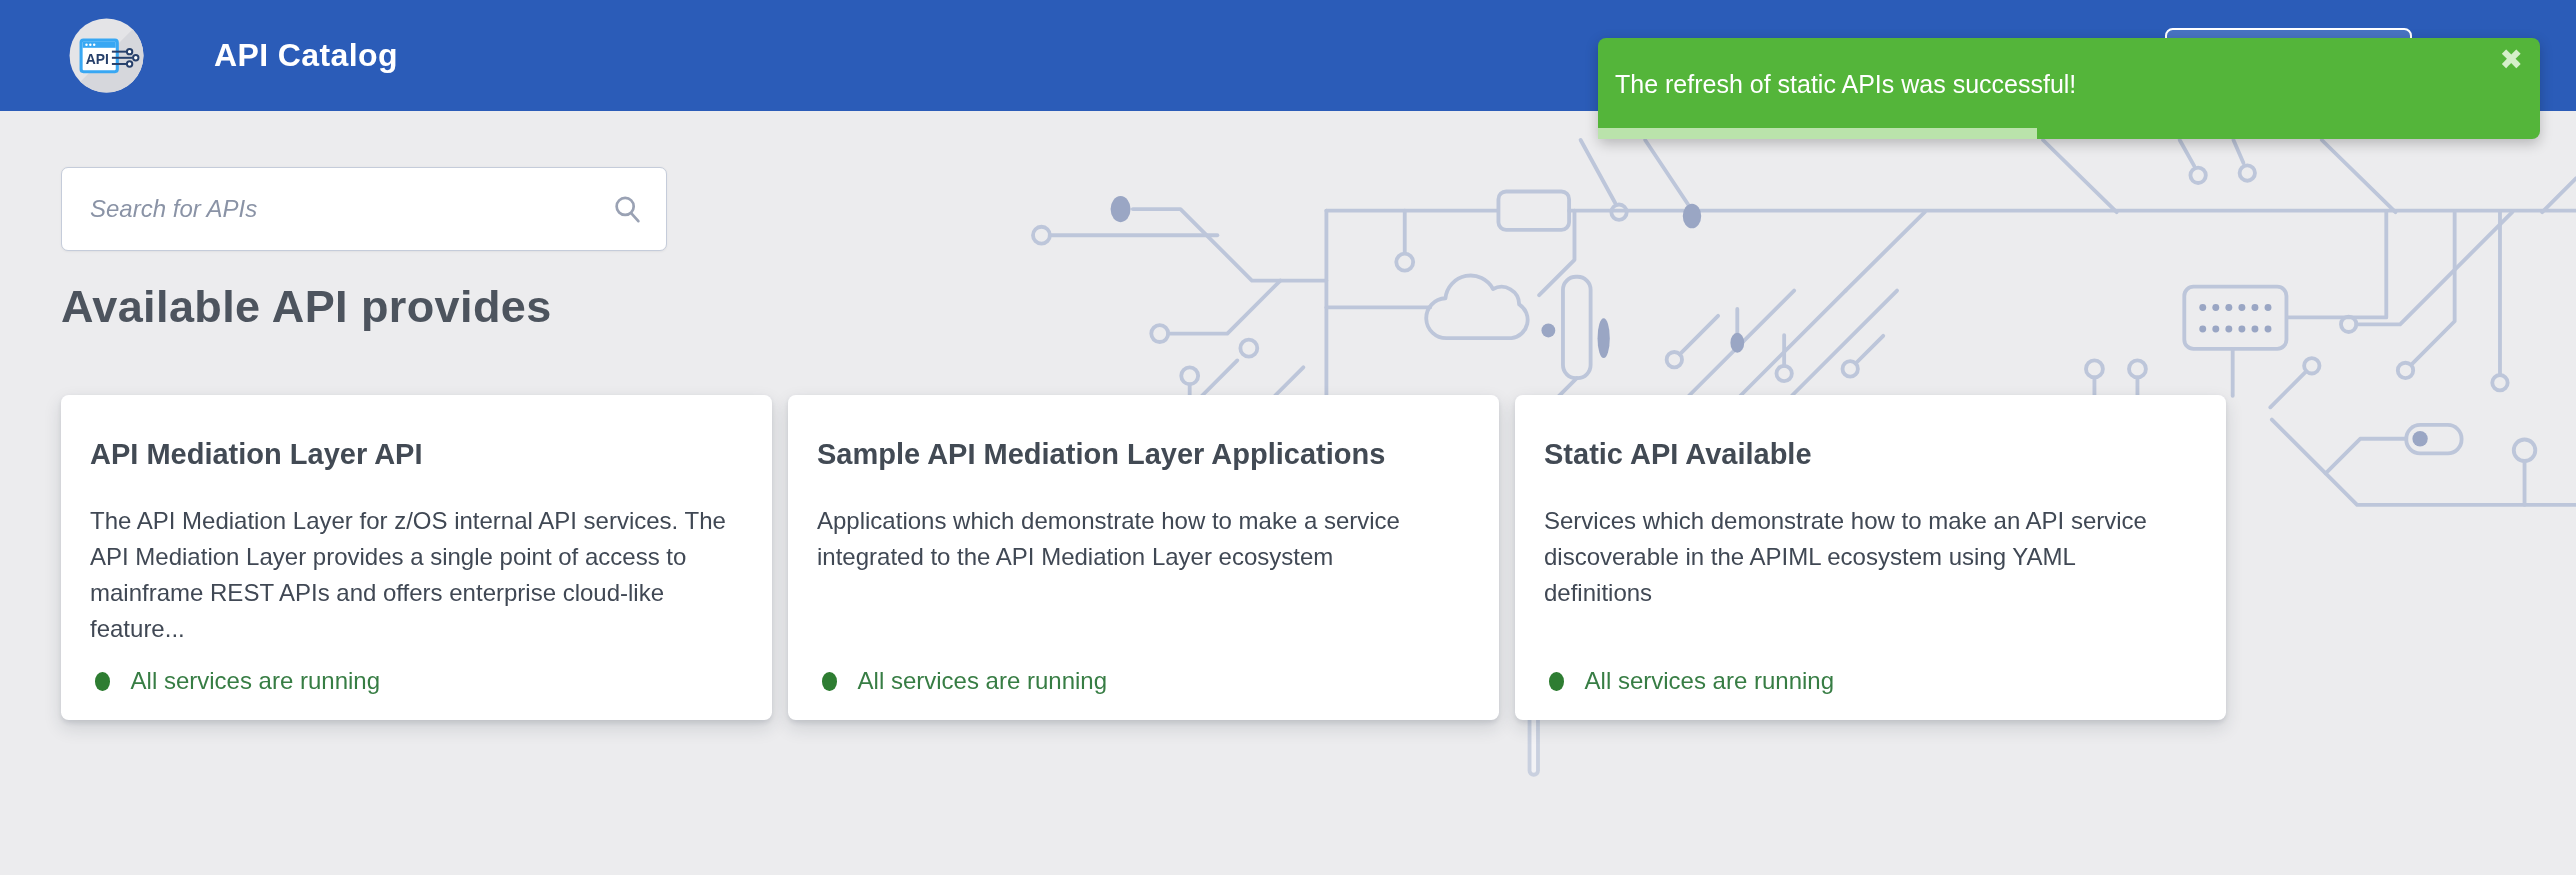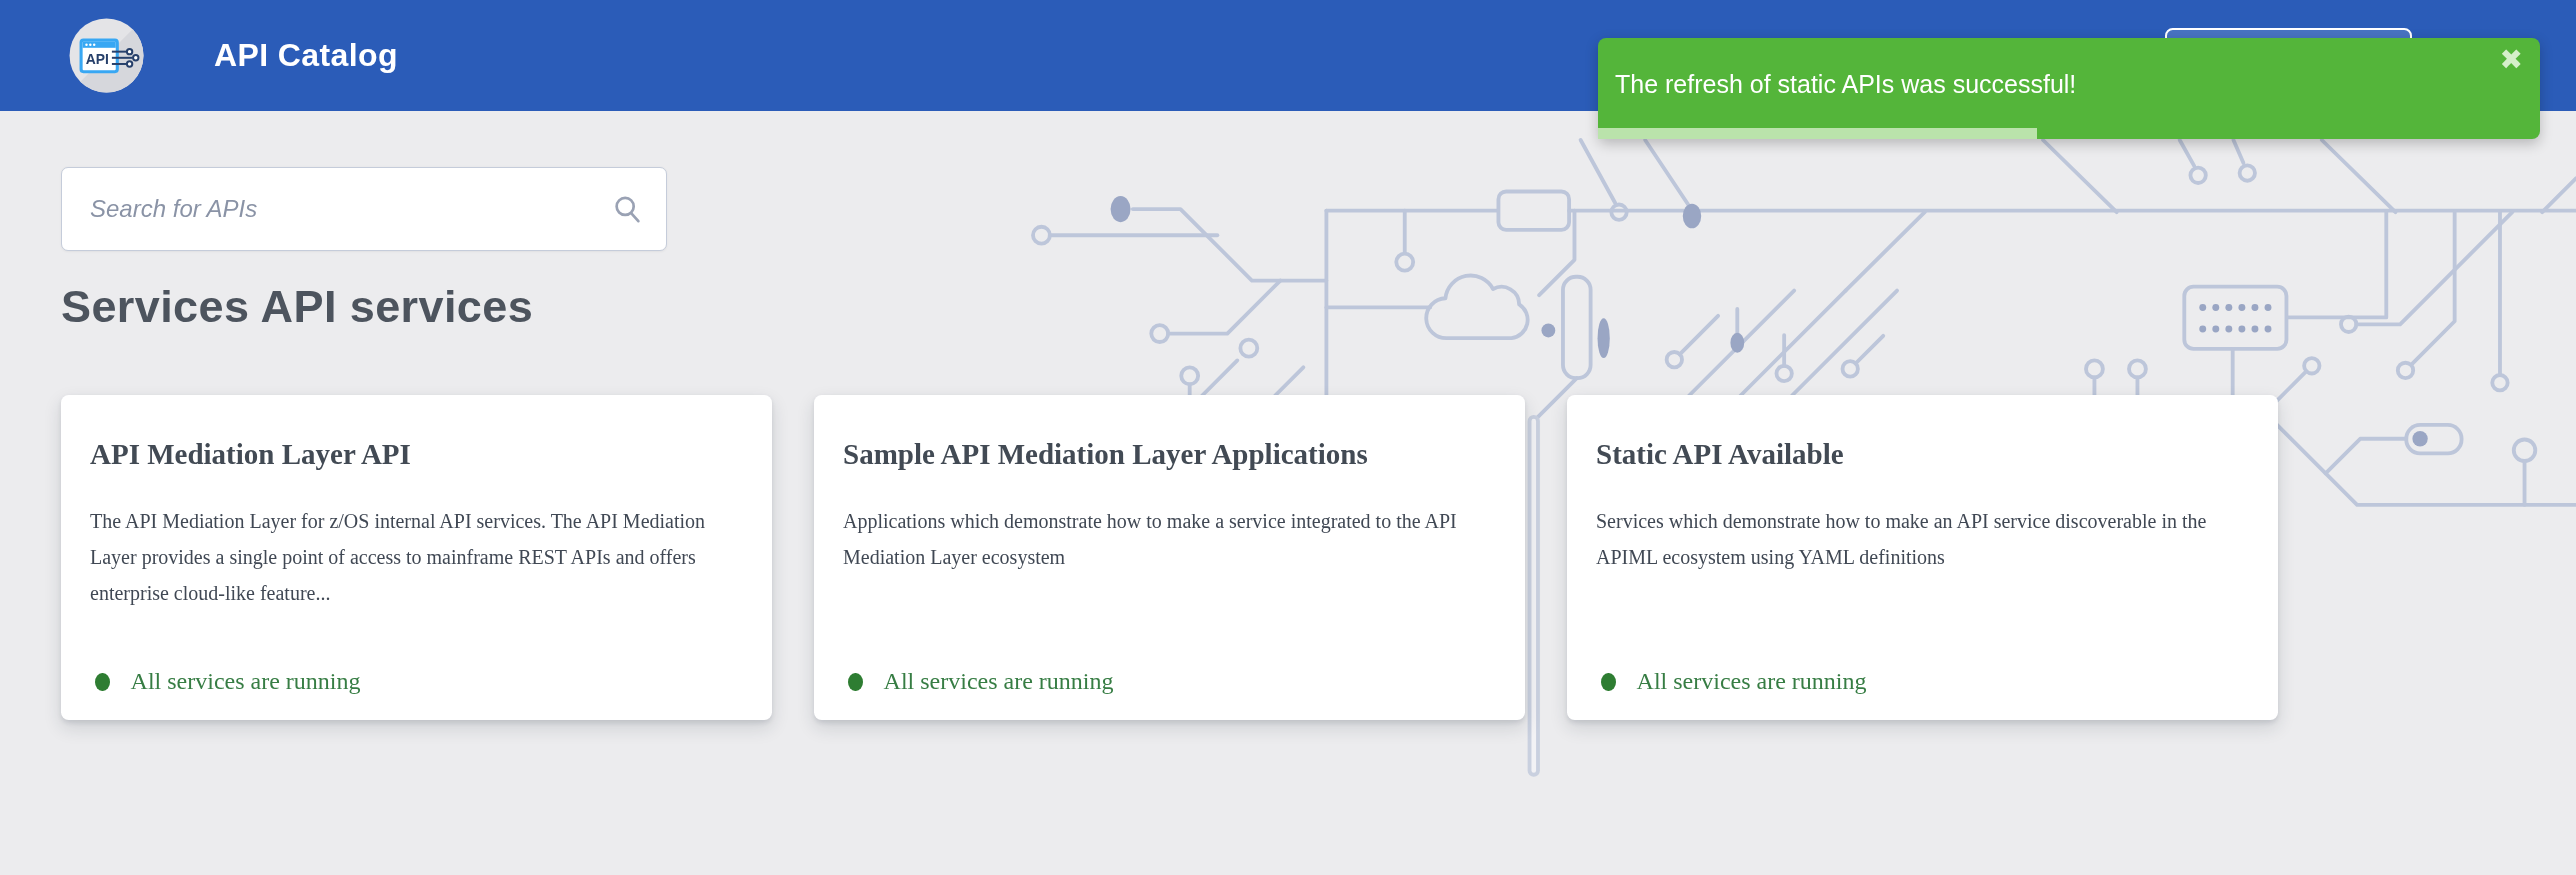--- a/index.html
+++ b/index.html
@@ -55,28 +55,28 @@
     font-family:"Liberation Sans","DejaVu Sans",sans-serif;
     font-size:24px;font-style:italic;color:#3c4250;padding:0 15.4px 0 28px;
   }
   .search-input::placeholder{color:var(--placeholder-text);opacity:1;}
   .search-icon{flex:0 0 auto;margin-right:23px;}
   .page-heading{
     position:absolute;left:61px;top:281px;font-size:45px;font-weight:700;color:var(--heading-text);
     letter-spacing:0.4px;
   }
   
-  .cards{position:absolute;left:61px;top:395px;display:flex;gap:42px;font-family:Liberation Serif, serif;}
+  .cards{position:absolute;left:61px;top:395px;display:flex;gap:16px;}
   .card{
     width:711px;height:325px;background:#fff;border-radius:7.7px;position:relative;
     box-shadow:0 2.3px 4.6px rgba(30,40,60,.10),0 7.7px 18.4px rgba(30,40,60,.14);
     padding:43px 37px 0 29px;cursor:pointer;
   }
   .card-title{font-size:29px;font-weight:700;color:var(--card-title);}
-  .card-desc{margin-top:32px;font-size:20px;line-height:36px;color:var(--card-text);}
+  .card-desc{margin-top:32px;font-size:24px;line-height:36px;color:var(--card-text);}
   .card-status{position:absolute;left:34px;bottom:24.6px;display:flex;align-items:center;}
   .status-dot{width:14.6px;height:18.4px;border-radius:50%;background:var(--status-dot);flex:0 0 auto;}
   .status-label{margin-left:21px;font-size:24px;color:var(--status-green);}
 </style>
 </head>
 <body>
 
 <svg class="pattern" viewBox="0 0 3354 1140" width="2576" height="876" aria-hidden="true">
   <g class="pl">
 
@@ -209,21 +209,21 @@
 <main class="content">
 
   <div class="search-wrap">
     <input class="search-input" type="text" placeholder="Search for APIs" style="">
     <svg class="search-icon" width="31" height="31" viewBox="0 0 40 40">
       <circle cx="17" cy="16" r="11" fill="none" stroke="#9aa2b4" stroke-width="3.5"></circle>
       <path d="M25,25 L34,35" stroke="#9aa2b4" stroke-width="3.5" stroke-linecap="round"></path>
     </svg>
   </div>
 
-  <h1 class="page-heading">Services API services</h1>
+  <h1 class="page-heading">Available API provides</h1>
 
   <div class="cards">
 
     <div class="card">
       <div class="card-title">API Mediation Layer API</div>
       <div class="card-desc">The API Mediation Layer for z/OS internal API services. The API Mediation Layer provides a single point of access to mainframe REST APIs and offers enterprise cloud-like feature...</div>
       <div class="card-status">
         <span class="status-dot"></span>
         <span class="status-label">All services are running</span>
       </div>

